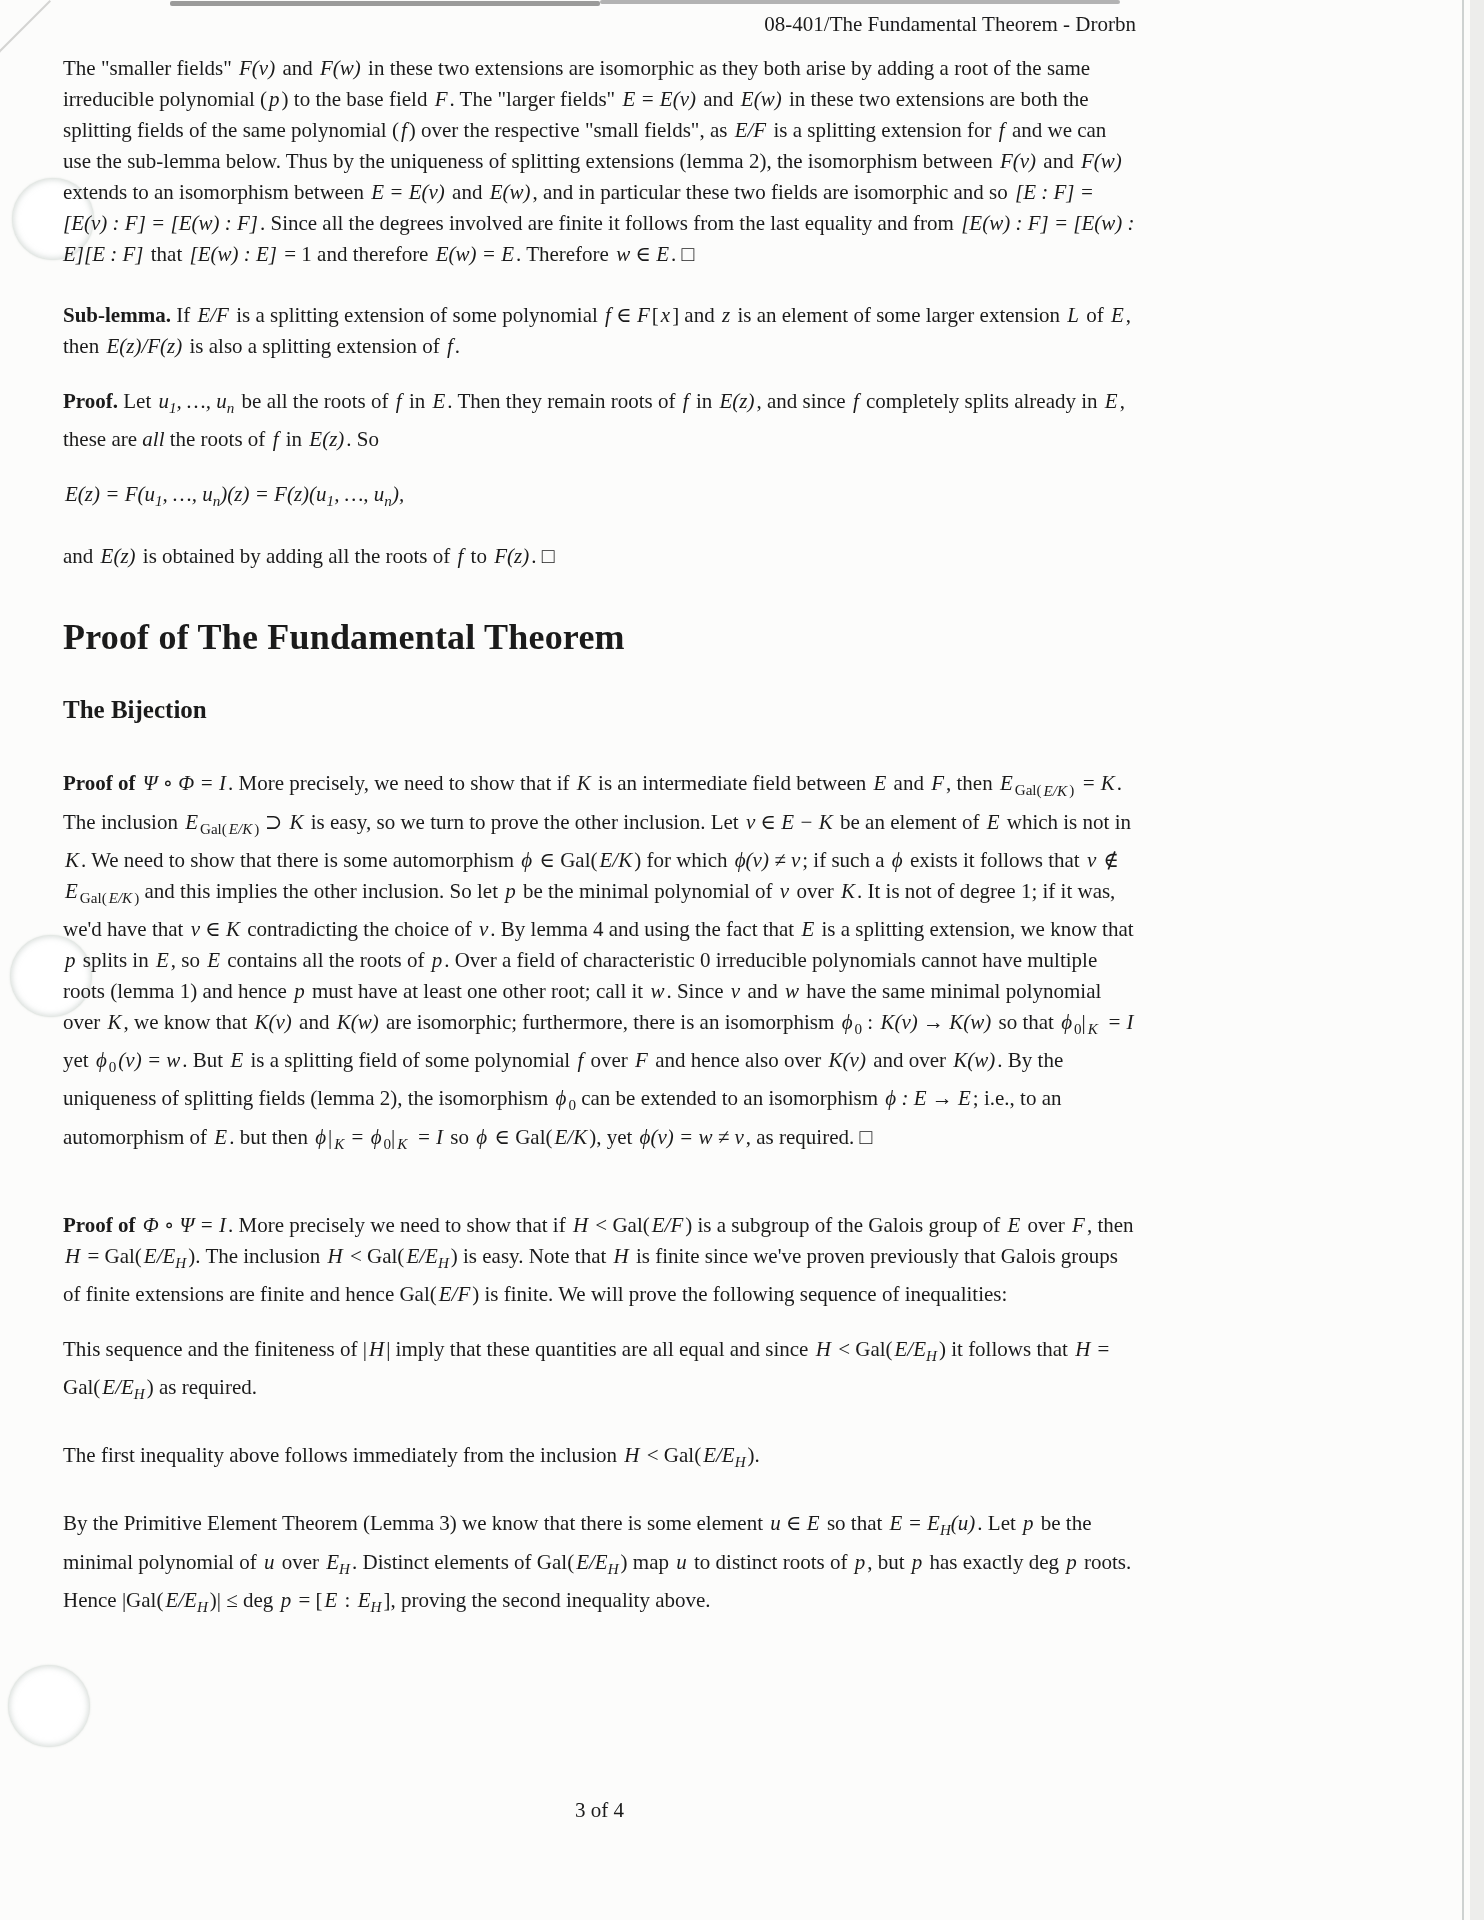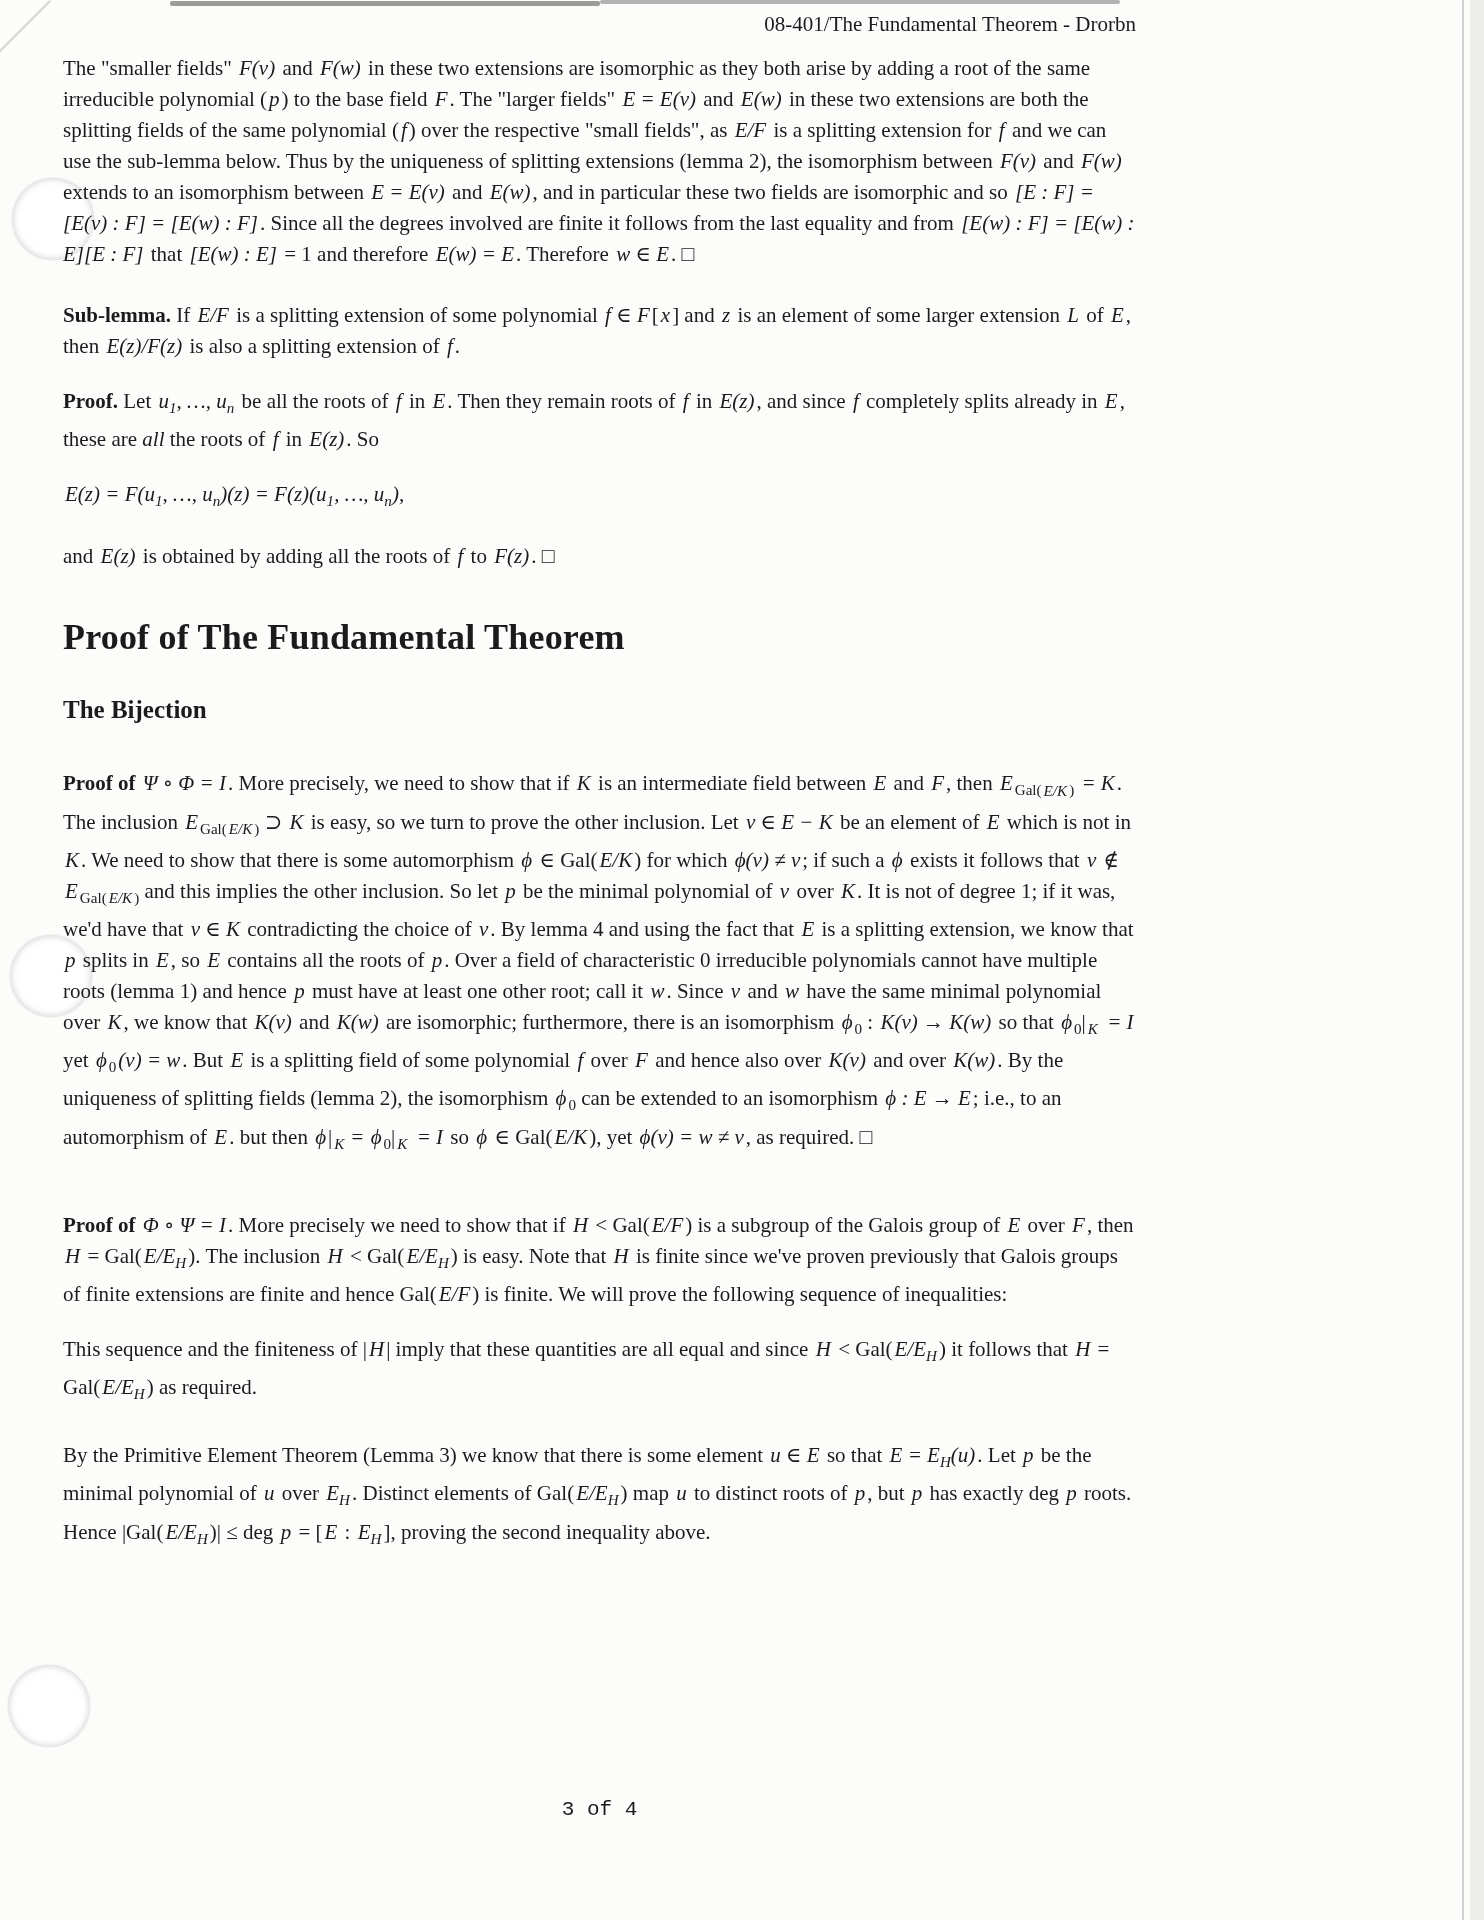--- a/index.html
+++ b/index.html
@@ -27,21 +27,21 @@
   .h1 {
     margin:44px 0 0 0; font-size:36px; font-weight:bold; letter-spacing:0.2px;
   }
   .h2 {
     margin:38px 0 0 0; font-size:25px; font-weight:bold;
   }
   .mt-big  { margin-top:44px; }
   .mt-sec  { margin-top:50px; }
   .footer {
     position:absolute; left:63px; top:1798px; width:1073px;
-    text-align:center; font-size:21px;font-family:Liberation Mono, monospace;
+    text-align:center; font-size:21px;
   }
   
   .hole {
     position:absolute; border-radius:50%;
     background:#ffffff;
     box-shadow: inset 0 0 6px rgba(170,180,175,0.55), 0 0 2px rgba(190,198,192,0.5);
     border:1px solid rgba(196,204,198,0.45);
   }
   .hole1 { left:12px;  top:178px;  width:80px; height:80px; }
   .hole2 { left:10px;  top:935px;  width:80px; height:80px; }
@@ -99,20 +99,21 @@
 
     <h2 class="h2">The Bijection</h2>
 
     <div class="para mt-big"><b>Proof of</b> <i>Ψ ∘ Φ = I</i>. More precisely, we need to show that if <i>K</i> is an intermediate field between <i>E</i> and <i>F</i>, then <i>E</i><sub>Gal(<i>E/K</i>)</sub> <i>= K</i>. The inclusion <i>E</i><sub>Gal(<i>E/K</i>)</sub> ⊃ <i>K</i> is easy, so we turn to prove the other inclusion. Let <i>v ∈ E − K</i> be an element of <i>E</i> which is not in <i>K</i>. We need to show that there is some automorphism <i>ϕ</i> ∈ Gal(<i>E/K</i>) for which <i>ϕ(v) ≠ v</i>; if such a <i>ϕ</i> exists it follows that <i>v</i> ∉ <i>E</i><sub>Gal(<i>E/K</i>)</sub> and this implies the other inclusion. So let <i>p</i> be the minimal polynomial of <i>v</i> over <i>K</i>. It is not of degree 1; if it was, we'd have that <i>v ∈ K</i> contradicting the choice of <i>v</i>. By lemma 4 and using the fact that <i>E</i> is a splitting extension, we know that <i>p</i> splits in <i>E</i>, so <i>E</i> contains all the roots of <i>p</i>. Over a field of characteristic 0 irreducible polynomials cannot have multiple roots (lemma 1) and hence <i>p</i> must have at least one other root; call it <i>w</i>. Since <i>v</i> and <i>w</i> have the same minimal polynomial over <i>K</i>, we know that <i>K(v)</i> and <i>K(w)</i> are isomorphic; furthermore, there is an isomorphism <i>ϕ</i><sub>0</sub> : <i>K(v) → K(w)</i> so that <i>ϕ</i><sub>0</sub>|<sub><i>K</i></sub> <i>= I</i> yet <i>ϕ</i><sub>0</sub><i>(v) = w</i>. But <i>E</i> is a splitting field of some polynomial <i>f</i> over <i>F</i> and hence also over <i>K(v)</i> and over <i>K(w)</i>. By the uniqueness of splitting fields (lemma 2), the isomorphism <i>ϕ</i><sub>0</sub> can be extended to an isomorphism <i>ϕ : E → E</i>; i.e., to an automorphism of <i>E</i>. but then <i>ϕ</i>|<sub><i>K</i></sub> = <i>ϕ</i><sub>0</sub>|<sub><i>K</i></sub> <i>= I</i> so <i>ϕ</i> ∈ Gal(<i>E/K</i>), yet <i>ϕ(v) = w ≠ v</i>, as required. □</div>
 
     <div class="para mt-sec"><b>Proof of</b> <i>Φ ∘ Ψ = I</i>. More precisely we need to show that if <i>H</i> &lt; Gal(<i>E/F</i>) is a subgroup of the Galois group of <i>E</i> over <i>F</i>, then <i>H</i> = Gal(<i>E/E<sub>H</sub></i>). The inclusion <i>H</i> &lt; Gal(<i>E/E<sub>H</sub></i>) is easy. Note that <i>H</i> is finite since we've proven previously that Galois groups of finite extensions are finite and hence Gal(<i>E/F</i>) is finite. We will prove the following sequence of inequalities:</div>
 
 
     <div class="para mt-eq">This sequence and the finiteness of |<i>H</i>| imply that these quantities are all equal and since <i>H</i> &lt; Gal(<i>E/E<sub>H</sub></i>) it follows that <i>H</i> = Gal(<i>E/E<sub>H</sub></i>) as required.</div>
 
+    <div class="para mt-std">The first inequality above follows immediately from the inclusion <i>H</i> &lt; Gal(<i>E/E<sub>H</sub></i>).</div>
 
     <div class="para mt-std">By the Primitive Element Theorem (Lemma 3) we know that there is some element <i>u ∈ E</i> so that <i>E = E<sub>H</sub>(u)</i>. Let <i>p</i> be the minimal polynomial of <i>u</i> over <i>E<sub>H</sub></i>. Distinct elements of Gal(<i>E/E<sub>H</sub></i>) map <i>u</i> to distinct roots of <i>p</i>, but <i>p</i> has exactly deg <i>p</i> roots. Hence |Gal(<i>E/E<sub>H</sub></i>)| ≤ deg <i>p</i> = [<i>E</i> : <i>E<sub>H</sub></i>], proving the second inequality above.</div>
 
   </div>
 
   <div class="footer">3 of 4</div>
 
 </div>
 
 </body></html>

